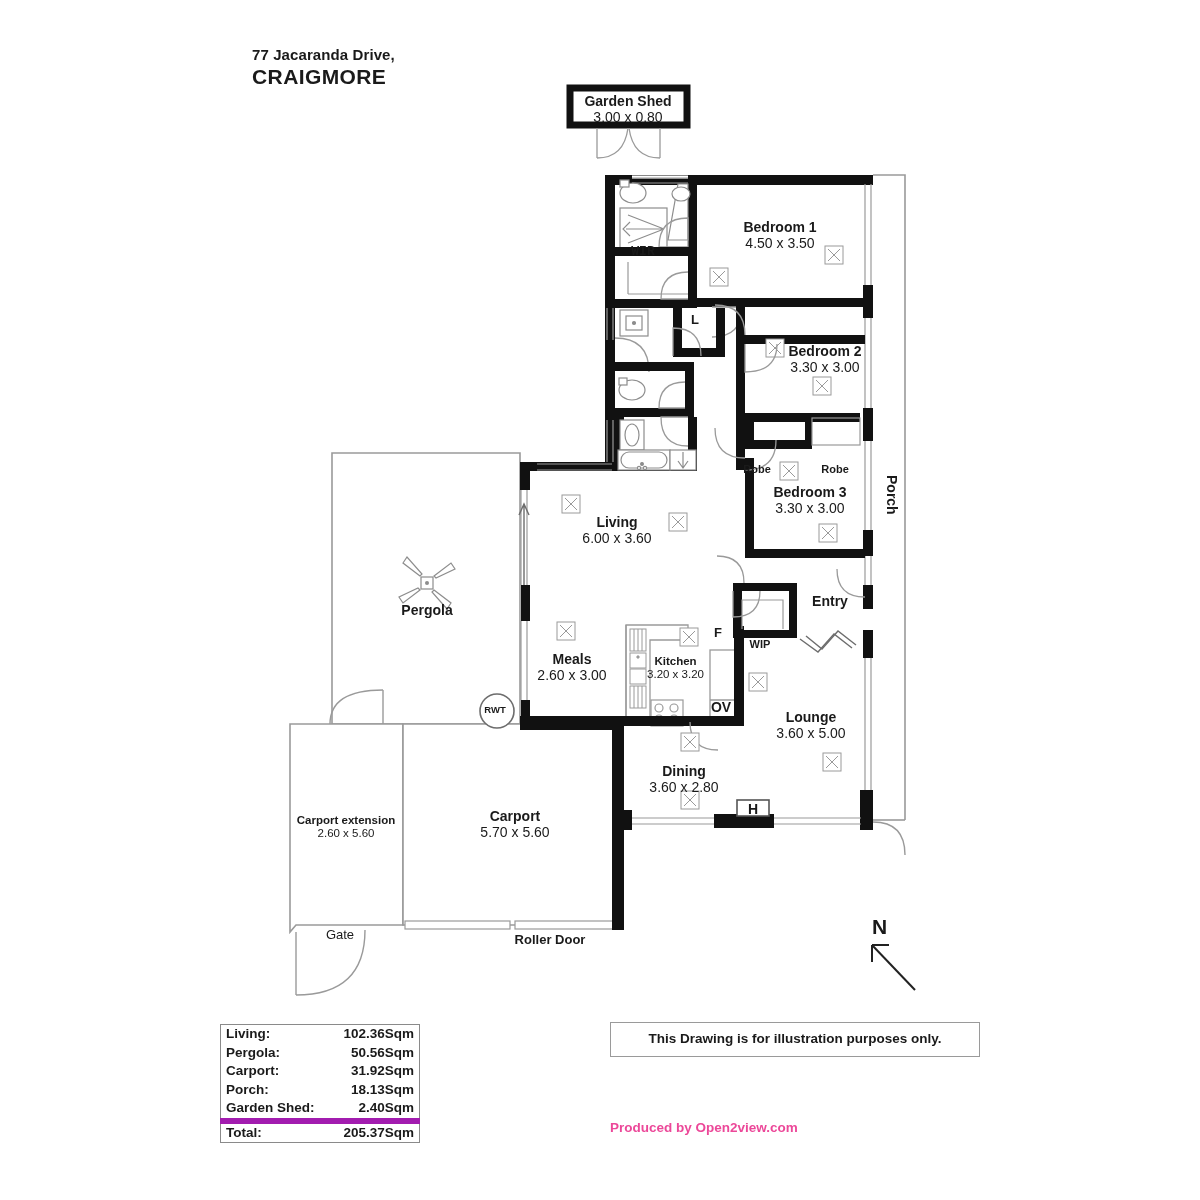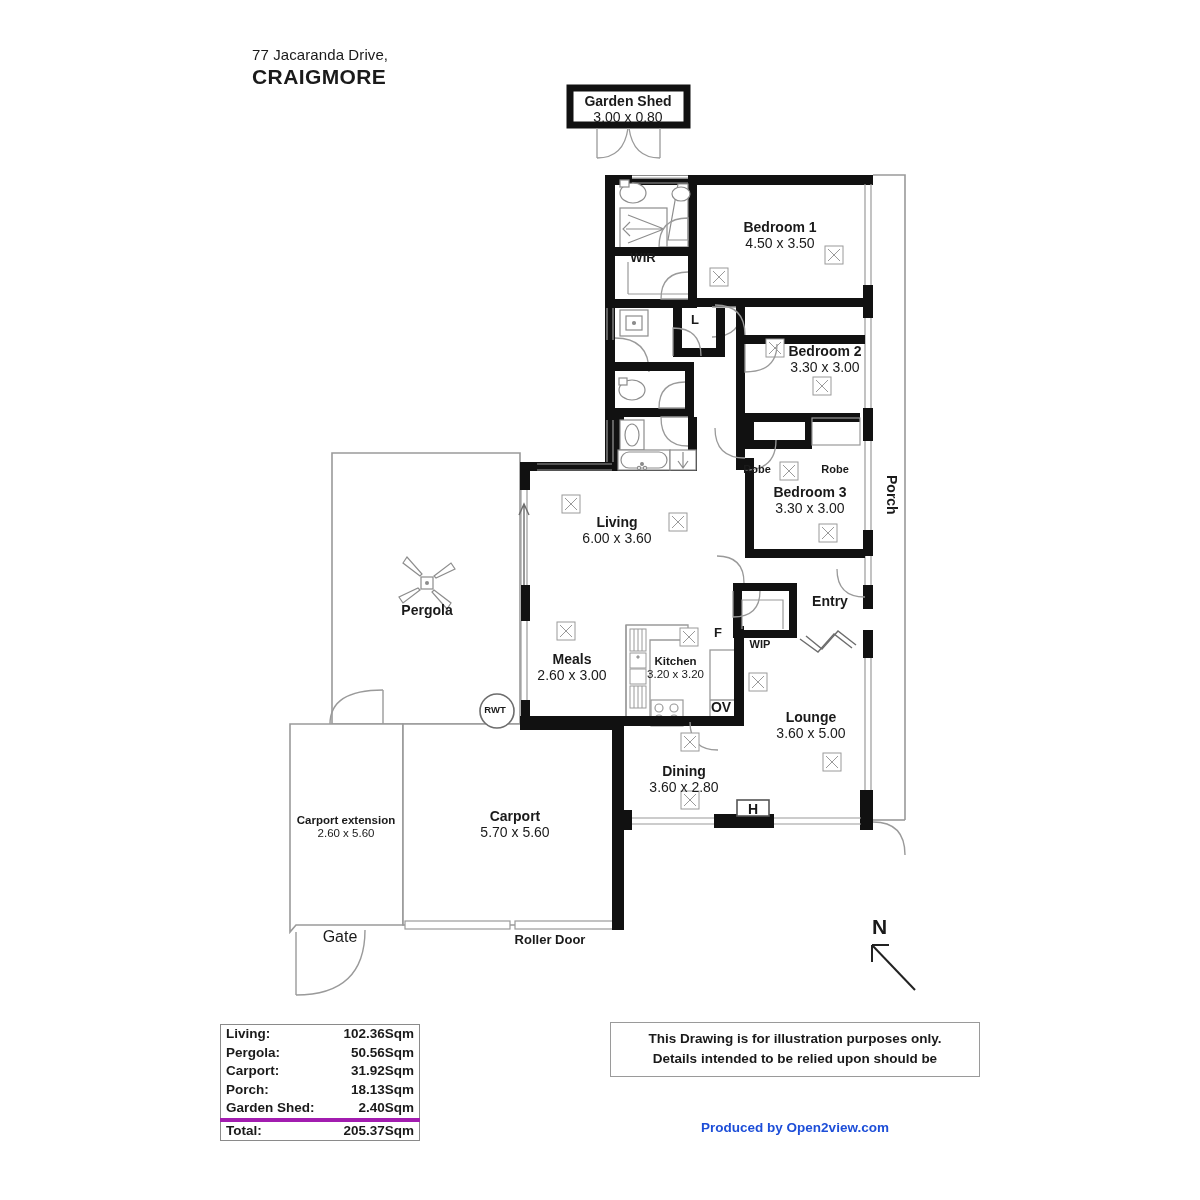--- a/index.html
+++ b/index.html
@@ -1,48 +1,48 @@
 <!DOCTYPE html>
 <html><head>
 <meta charset="utf-8">
 <style>
   html,body{margin:0;padding:0;background:#ffffff;}
   body{width:1200px;height:1200px;position:relative;overflow:hidden;
        font-family:"Liberation Sans","DejaVu Sans",sans-serif;color:#1a1a1a;}
   #plan{position:absolute;left:0;top:0;width:1200px;height:1200px;}
   .addr{position:absolute;left:252px;top:46px;}
-  .addr .l1{font-size:15px;font-weight:normal;letter-spacing:.1px;line-height:18px;text-align:right;}
+  .addr .l1{font-size:15px;font-weight:bold;letter-spacing:.1px;line-height:18px;text-align:right;}
   .addr .l2{font-size:21px;font-weight:bold;letter-spacing:.4px;line-height:24px;margin-top:1px;}
 
   .lbl{position:absolute;text-align:center;line-height:1.15;white-space:nowrap;}
   .rname{font-size:14px;font-weight:bold;}
   .rdim{font-size:14px;font-weight:normal;}
   .rname.sm{font-size:11.5px;}
   .rdim.sm{font-size:11.5px;}
   .tag{font-size:13px;font-weight:bold;}
   .tag.sm{font-size:11px;font-weight:bold;margin-top:44px;}
-  .plain{font-size:16px;font-weight:normal;}
+  .plain{font-size:13px;font-weight:normal;}
   .bold13{font-size:13px;font-weight:bold;}
   .porchlbl{position:absolute;font-size:14px;font-weight:bold;
             writing-mode:vertical-rl;text-orientation:mixed;white-space:nowrap;}
 
   
   #areatable{position:absolute;left:220px;top:1024px;width:200px;
              border:1px solid #8a8a8a;border-collapse:collapse;}
   #areatable td{font-size:13.5px;font-weight:bold;padding:1px 5px 1px 5px;
                 line-height:16.5px;white-space:nowrap;}
   #areatable td.v{text-align:right;}
-  #areatable tr.total td{border-top:4px solid #a21caf;}
+  #areatable tr.total td{border-top:6px solid #a21caf;}
 
   
   #disc{position:absolute;left:610px;top:1022px;width:370px;
         border:1px solid #9a9a9a;padding:6px 4px 7px 4px;box-sizing:border-box;
         text-align:center;font-size:13.5px;font-weight:bold;line-height:20px;}
-  #prod{position:absolute;left:610px;top:1120px;width:370px;text-align:center;
-        color:#1d4ed8;font-size:13.5px;font-weight:bold;}
+  #prod{position:absolute;left:610px;top:1120px;width:370px;
+        color:#ec4899;font-size:13.5px;font-weight:bold;}
 
   #northN{position:absolute;left:872px;top:915px;font-size:21px;font-weight:bold;}
 </style>
 </head>
 <body>
 
 <svg id="plan" viewBox="0 0 1200 1200">
   <defs>
     <g id="powerpt">
       <rect x="-9" y="-9" width="18" height="18" fill="#fff" stroke="#9a9a9a" stroke-width="1"></rect>
@@ -425,21 +425,21 @@
 <div class="lbl" style="left:425px;top:808px;width:180px;">
   <div class="rname">Carport</div>
   <div class="rdim">5.70 x 5.60</div>
 </div>
 
 <div class="lbl" style="left:256px;top:814px;width:180px;">
   <div class="rname sm">Carport extension</div>
   <div class="rdim sm">2.60 x 5.60</div>
 </div>
 
-<div class="lbl tag" style="left:598px;top:251px;width:90px;">WIR</div>
+<div class="lbl tag" style="left:598px;top:245px;width:90px;font-family:Liberation Mono, monospace;">WIR</div>
 <div class="lbl tag" style="left:650px;top:313px;width:90px;">L</div>
 <div class="lbl tag sm" style="left:730px;top:419px;width:54px;">Robe</div>
 <div class="lbl tag sm" style="left:808px;top:419px;width:54px;">Robe</div>
 <div class="porchlbl" style="left:884px;top:475px;">Porch</div>
 <div class="lbl rname" style="left:372px;top:602px;width:110px;">Pergola</div>
 <div class="lbl tag sm" style="left:725px;top:594px;width:70px;">WIP</div>
 <div class="lbl tag" style="left:698px;top:626px;width:40px;">F</div>
 <div class="lbl rname" style="left:696px;top:699px;width:50px;">OV</div>
 <div class="lbl rname" style="left:790px;top:593px;width:80px;">Entry</div>
 <div class="lbl rname" style="left:738px;top:801px;width:30px;">H</div>
@@ -472,15 +472,14 @@
     </tr>
     <tr class="total">
       <td>Total:</td>
       <td class="v">205.37Sqm</td>
     </tr>
   </tbody>
 </table>
 
 <div id="disc">
   <div>This Drawing is for illustration purposes only.</div>
-  <div>Details intended to be relied upon should be</div>
 </div>
 <div id="prod">Produced by Open2view.com</div>
 
 </body></html>

